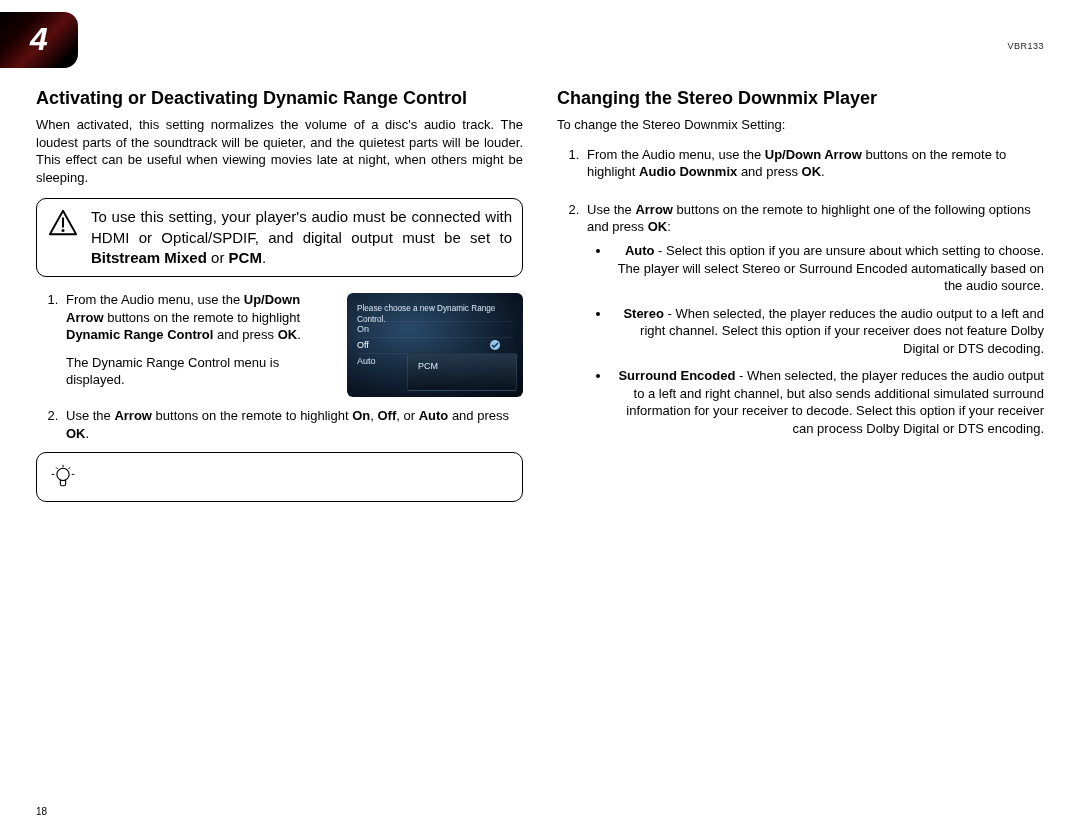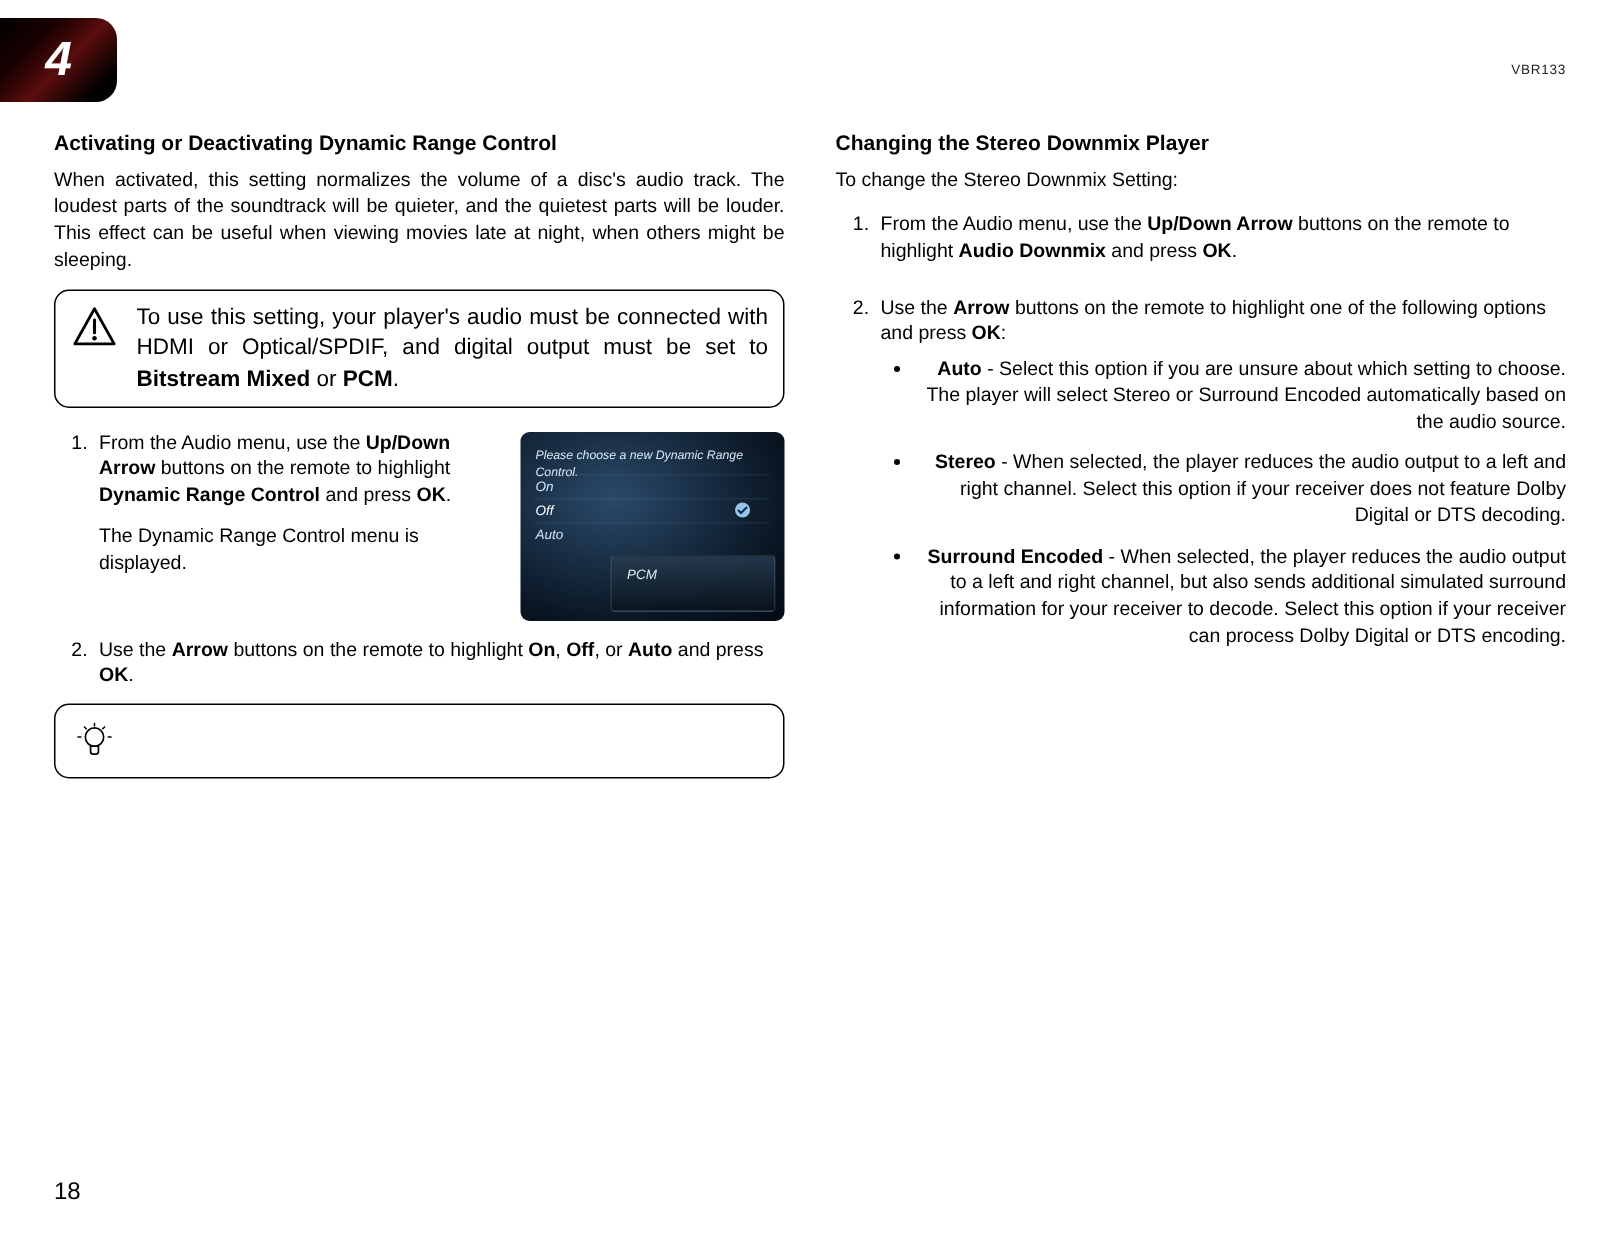--- a/index.html
+++ b/index.html
@@ -44,21 +44,21 @@
     position: absolute;
     top: 86px;
     left: 36px;
     right: 36px;
     display: flex;
     gap: 34px;
   }
   .col { flex: 1; }
   .heading {
     font-weight: bold;
-    font-size: 14px;
+    font-size: 18px;
     margin-bottom: 6px;
   }
   .para {
     text-align: justify;
     margin-bottom: 12px;
   }
   .callout {
     border: 1px solid #000;
     border-radius: 10px;
     padding: 8px 10px 8px 10px;
@@ -88,30 +88,29 @@
     padding-left: 4px;
   }
   .step1-wrap {
     display: flex;
     gap: 14px;
     align-items: flex-start;
   }
   .step1-wrap .text { flex: 1; }
   .screenshot {
     flex: 0 0 176px;
-    height: 126px;
+    height: 104px;
     border-radius: 6px;
     overflow: hidden;
     background: radial-gradient(ellipse at 35% 35%, #2a4a6a 0%, #0a1624 70%, #030a12 100%);
     border: none;
     font-size: 10px;
     color: #cde;
     position: relative;
     margin-top: 2px;
-    font-style: italic;
   }
   .ss-title {
     position:absolute; top:10px; left:10px; font-size:8.2px; color:#dbe8f5;
   }
   .ss-row {
     position:absolute; left:10px; right:10px; height:15px;
     display:flex; align-items:center;
     font-size:9px; color:#cfe3f7;
     border-top:1px solid rgba(120,150,180,0.12);
   }
@@ -131,23 +130,23 @@
   ul.bullets {
     list-style: disc;
     margin: 6px 0 0 24px;
   }
   ul.bullets li {
     margin-bottom: 10px;
     text-align: right;
   }
   .page-num {
     position: absolute;
-    bottom: 28px;
+    bottom: 16px;
     left: 36px;
-    font-size: 16px;
+    font-size: 10px;
   }
   b { font-weight: bold; }
 </style>
 </head>
 <body>
 
 <div class="chapter-tab">
   <span class="chapter-num">4</span>
 </div>
 

